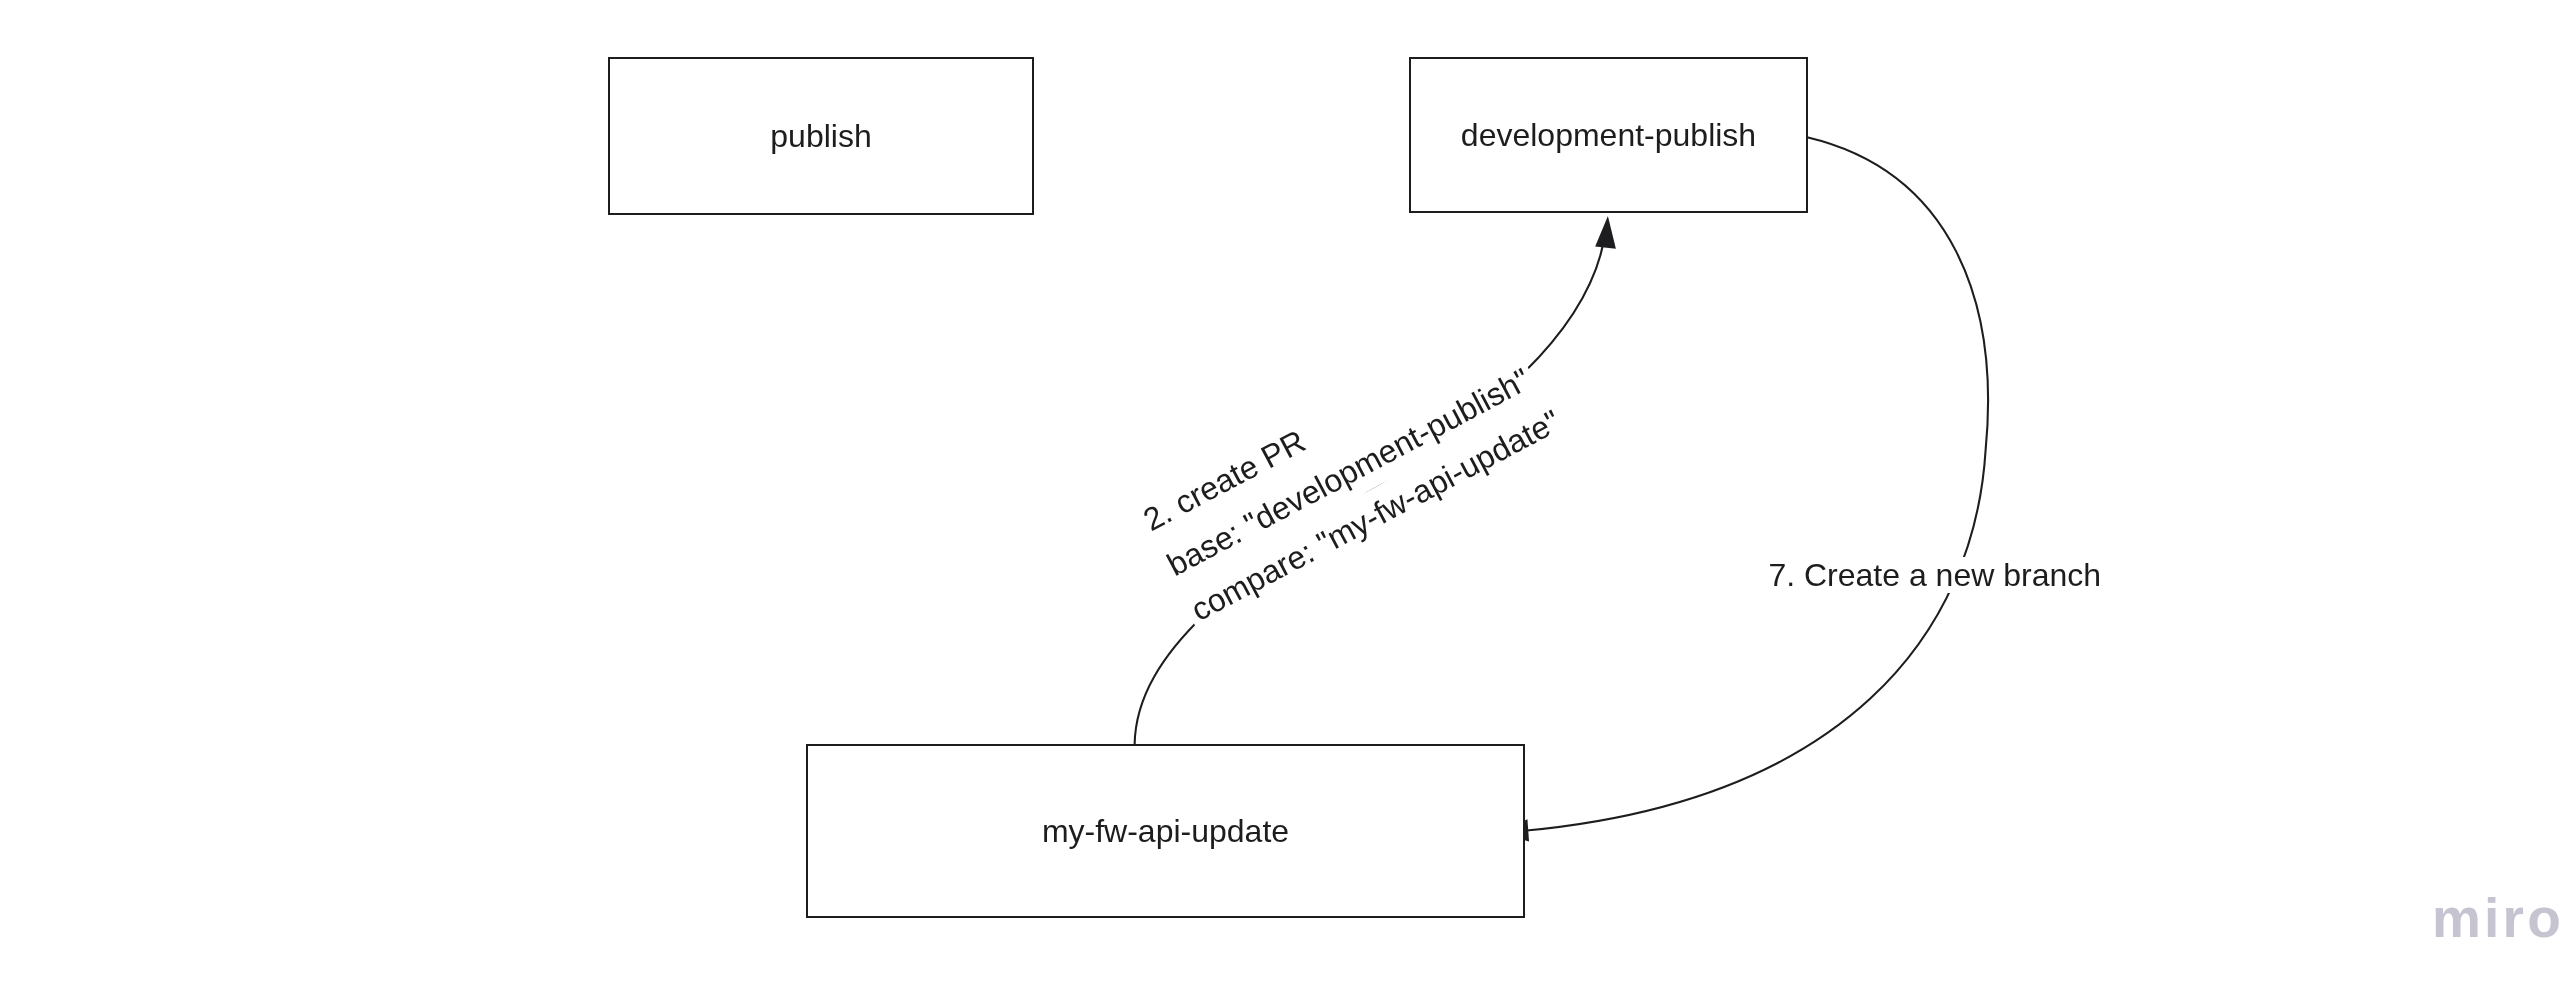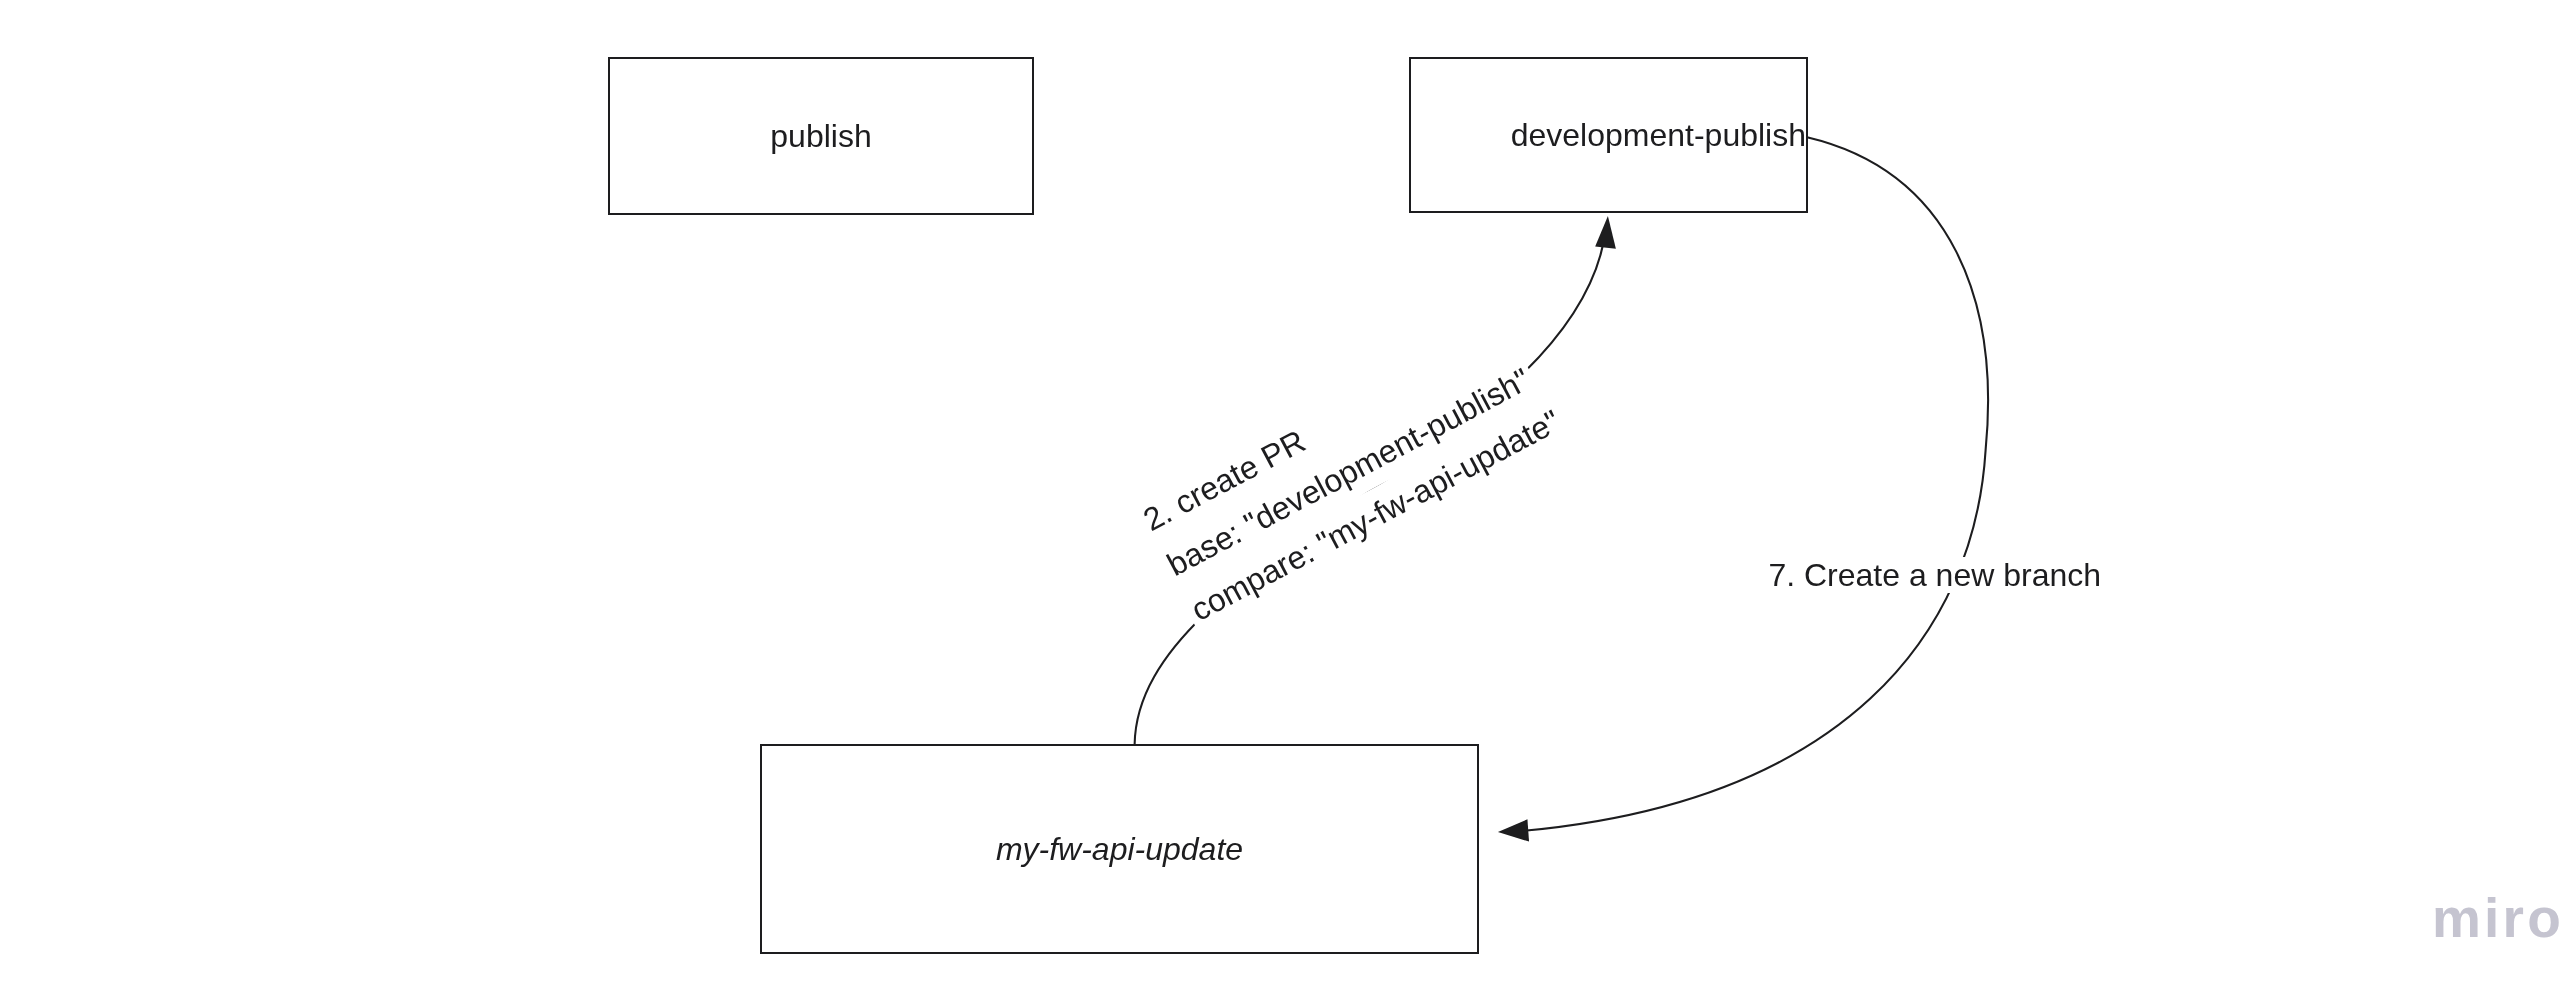--- a/index.html
+++ b/index.html
@@ -94,25 +94,25 @@
     <polygon class="arrowhead" points="1880,1044 1919,1056 1917,1028"></polygon>
 
     <path class="edge" d="M 1424,934 C 1428,690 1988,562 2016,282"></path>
     <polygon class="arrowhead" points="2018,271 2028,312 2002,309"></polygon>
   </svg>
 
   <div class="node" id="node-publish" style="left:608px; top:57px; width:426px; height:158px;">
     <div class="node-line">publish</div>
   </div>
 
-  <div class="node" id="node-development-publish" style="left:1409px; top:57px; width:399px; height:156px;align-items:flex-end;">
+  <div class="node" id="node-development-publish" style="left:1409px; top:57px; width:399px; height:156px;">
     <div class="node-line">development-publish</div>
   </div>
 
-  <div class="node" id="node-my-fw-api-update" style="left:760px; top:744px; width:719px; height:210px;font-style:italic;">
+  <div class="node" id="node-my-fw-api-update" style="left:806px; top:744px; width:719px; height:174px;">
     <div class="node-line">my-fw-api-update</div>
   </div>
 
   <div class="edge-label" id="edge-label-create-branch" style="left:1762px; top:554px;">
     <span class="halo">7. Create a new branch</span>
   </div>
 
   <div class="edge-label" id="edge-label-create-pr" style="left:1134px; top:500px;">
     <div><span class="halo">2. create PR</span></div>
     <div><span class="halo">base: "development-publish"</span></div>

